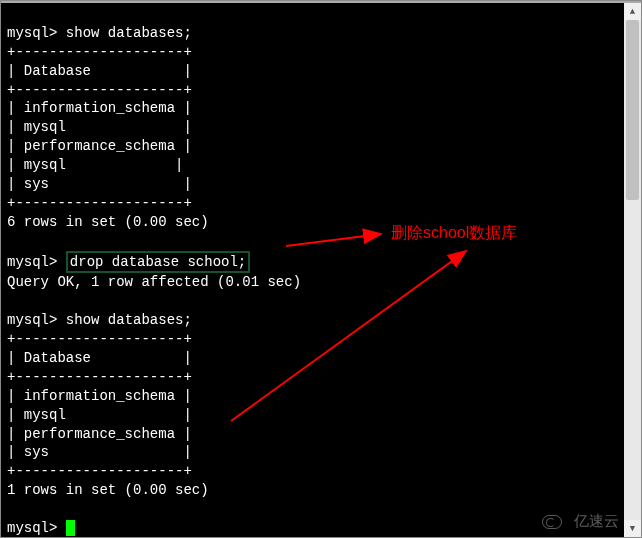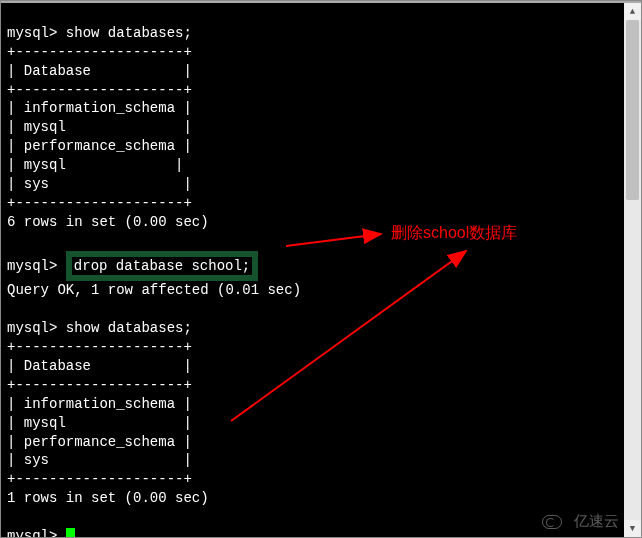--- a/index.html
+++ b/index.html
@@ -30,21 +30,21 @@
       padding: 4px 6px;
       line-height: 1.35;
       white-space: pre;
       font-family: 'Courier New', Consolas, monospace;
     }
     .line {
       white-space: pre;
       text-align: center;
     }
     .highlight-box {
-      border: 6px solid #14532d;
+      border: 2px solid #14532d;
       padding: 0 2px;
       display: inline-block;
     }
     .annotation {
       position: absolute;
       color: #ff0000;
       font-family: sans-serif;
       font-size: 16px;
     }
     .cursor {

